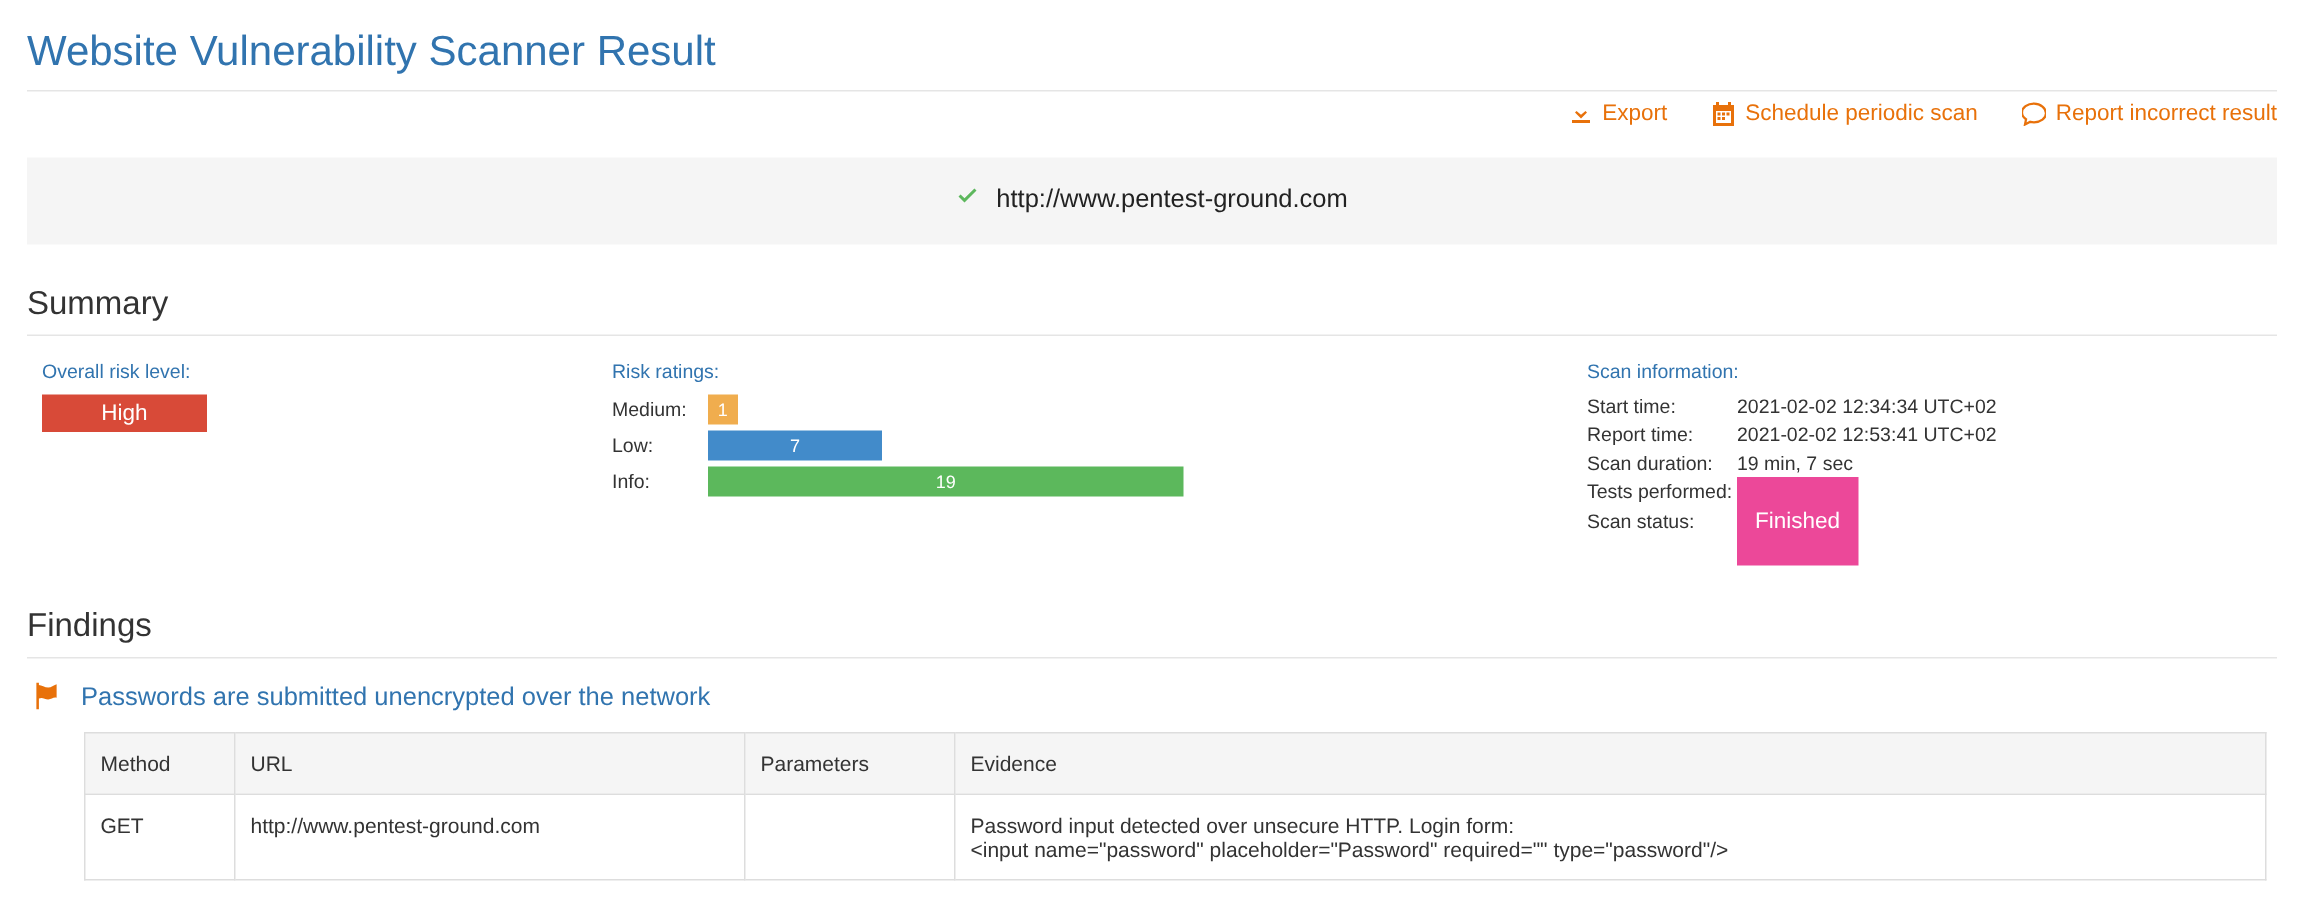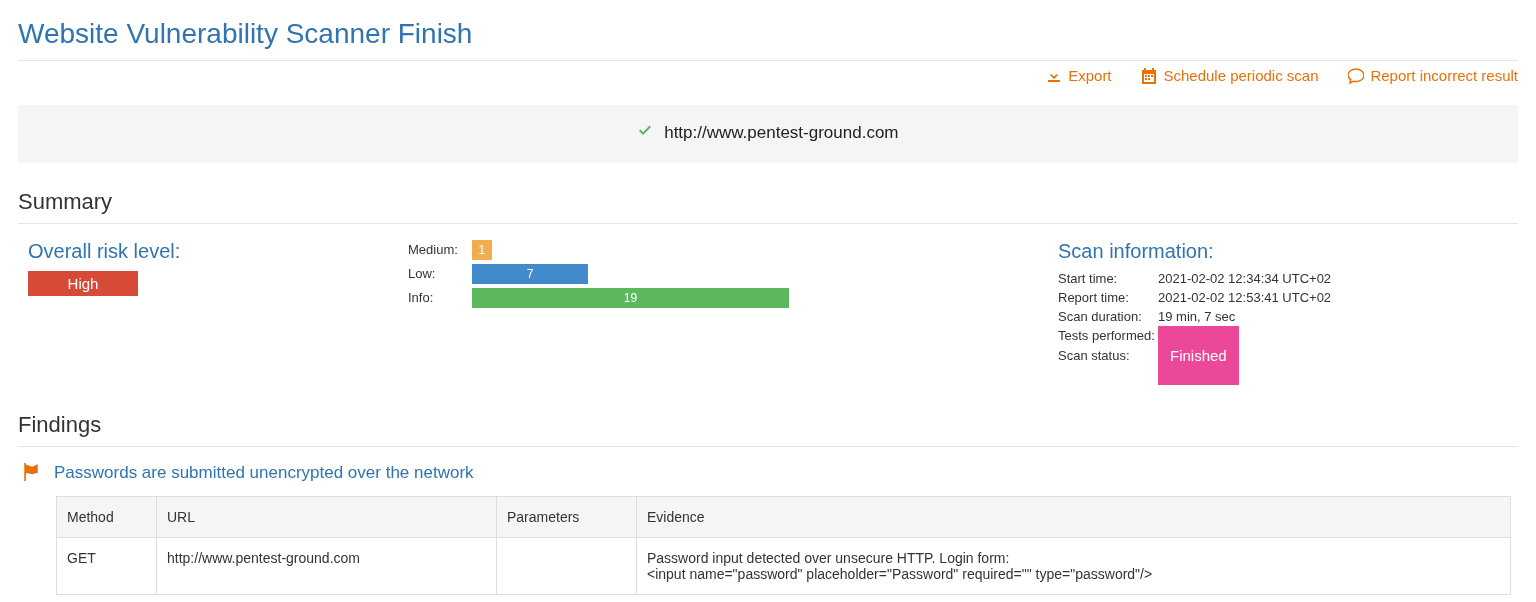--- a/index.html
+++ b/index.html
@@ -10,41 +10,41 @@
     .action { color: #e8710a; display: inline-flex; align-items: center; margin-left: 26px; text-decoration: none; font-size: 15px; cursor: pointer; }
     .action svg, .action .ico { margin-right: 6px; fill: currentColor; width: 16px; height: 16px; display: inline-block; }
     .target-bar { background: #f5f5f5; padding: 18px 0; text-align: center; font-size: 17px; color: #222; margin-bottom: 26px; }
     .target-bar .check { color: #5db75d; margin-right: 6px; display: inline-block; vertical-align: -2px; }
     .section-title { font-size: 22px; font-weight: 400; margin-bottom: 8px; }
     .hr2 { border: none; border-top: 1px solid #e5e5e5; margin-bottom: 16px; }
     .summary-row { display: flex; align-items: flex-start; gap: 20px; }
     .col-risk { flex: 0 0 370px; padding-left: 10px; }
     .col-ratings { flex: 0 0 630px; }
     .col-info { flex: 1 1 auto; }
-    .sub-head { color: #3174af; font-size: 20px; margin-bottom: 8px; }
+    .sub-head { color: #3174af; font-size: 13px; margin-bottom: 8px; }
     .badge-high { background: #d84a38; color: #fff; padding: 4px 0; width: 110px; text-align: center; font-size: 15px; }
     .bar-row { display: flex; align-items: center; height: 20px; margin-bottom: 4px; font-size: 13px; }
     .bar-label { width: 64px; color: #333; }
     .bar-track { flex: 1; position: relative; height: 20px; }
     .bar { height: 20px; color: #fff; text-align: center; font-size: 12px; line-height: 20px; }
     .info-row { display: flex; font-size: 13px; margin-bottom: 4px; }
     .info-label { width: 100px; color: #333; }
     .badge-finish { background: #ec4899; color: #fff; padding: 21px 12px; font-size: 15px; }
     .finding-head { display: flex; align-items: center; margin-top: 10px; margin-bottom: 12px; }
     .flag-icon { color: #e8710a; margin-right: 14px; margin-left: 4px; }
     .finding-title { color: #3174af; font-size: 17px; font-weight: 400; }
     table { width: 97%; margin-left: 38px; border-collapse: collapse; font-size: 14px; }
     th, td { text-align: left; padding: 12px 10px; border: 1px solid #ddd; vertical-align: top; }
     th { background: #f5f5f5; font-weight: 400; }
     .evidence-line { color: #333; }
   </style>
 </head>
 <body>
 
-<h1 class="page-title">Website Vulnerability Scanner Finish</h1>
+<h1 class="page-title">Website Vulnerability Scanner Result</h1>
 <hr class="hr">
 
 <div class="actions">
   <a class="action">
     <svg viewBox="0 0 16 16">
         <path d="M8 0v8.5L11 6l1 1-4 4-4-4 1-1 3 2.5V0h0zM2 12h12v2H2z"></path>
       </svg>
     <span>Export</span>
   </a>
   <a class="action">
@@ -73,20 +73,21 @@
 <h2 class="section-title">Summary</h2>
 <hr class="hr2">
 
 <div class="summary-row">
   <div class="col-risk">
     <div class="sub-head">Overall risk level:</div>
     <div class="badge-high">High</div>
   </div>
 
   <div class="col-ratings">
+    <div class="sub-head">Risk ratings:</div>
     <div class="bar-row">
       <div class="bar-label">Medium:</div>
       <div class="bar-track">
           <div class="bar" style="width:3.5%;background:#f0ad4e;">1</div>
         </div>
     </div>
     <div class="bar-row">
       <div class="bar-label">Low:</div>
       <div class="bar-track">
           <div class="bar" style="width:20.5%;background:#428bca;">7</div>

